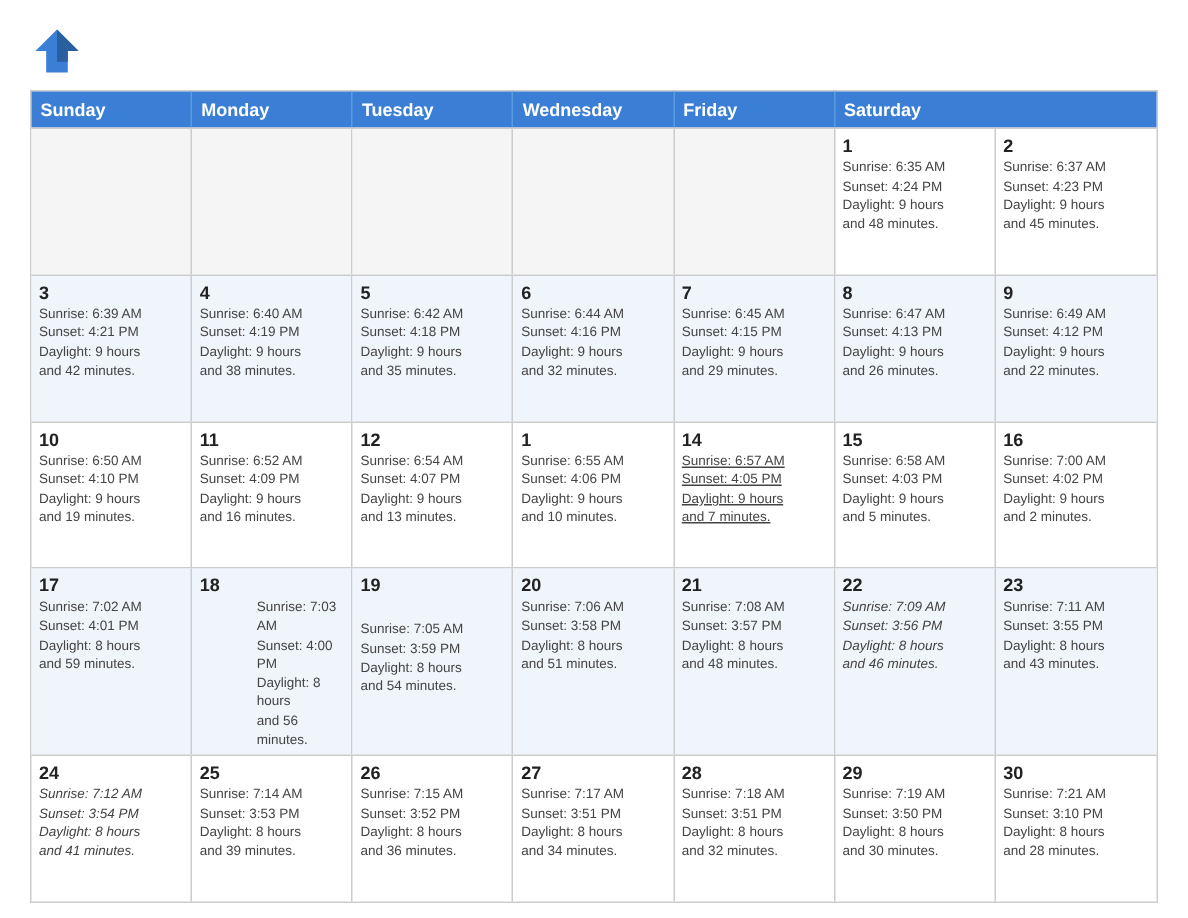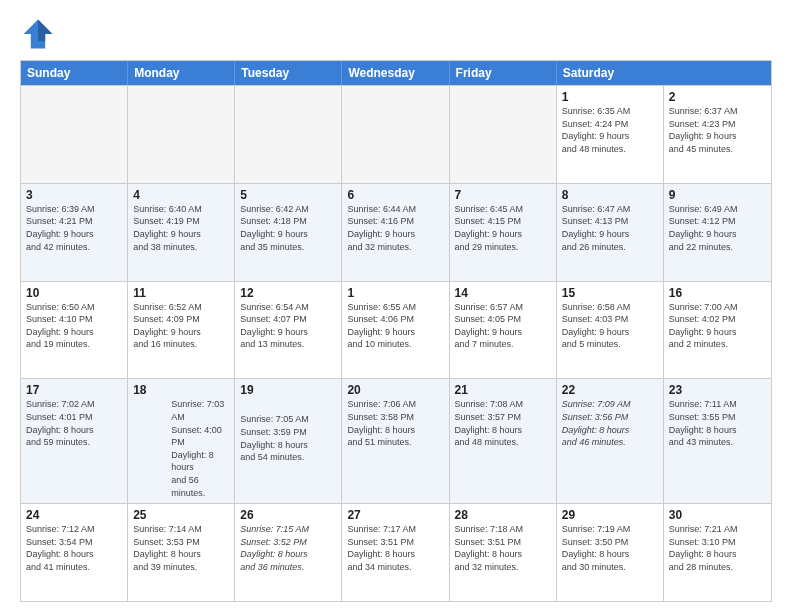--- a/index.html
+++ b/index.html
@@ -251,21 +251,21 @@
           </div>
           <div class="cal-cell">
             <span class="day-num">1</span>
             <div class="info" style="white-space: pre-line;">Sunrise: 6:55 AM
 Sunset: 4:06 PM
 Daylight: 9 hours
 and 10 minutes.</div>
           </div>
           <div class="cal-cell">
             <span class="day-num">14</span>
-            <div class="info" style="white-space: pre-line;">Sunrise: 6:57 AM
+            <div class="info" style="white-space: pre-line; text-decoration: underline;">Sunrise: 6:57 AM
 Sunset: 4:05 PM
 Daylight: 9 hours
 and 7 minutes.</div>
           </div>
           <div class="cal-cell">
             <span class="day-num">15</span>
             <div class="info" style="white-space: pre-line;">Sunrise: 6:58 AM
 Sunset: 4:03 PM
 Daylight: 9 hours
 and 5 minutes.</div>
@@ -325,35 +325,35 @@
             <span class="day-num">23</span>
             <div class="info" style="white-space: pre-line;">Sunrise: 7:11 AM
 Sunset: 3:55 PM
 Daylight: 8 hours
 and 43 minutes.</div>
           </div>
         </div>
         <div class="cal-row">
           <div class="cal-cell">
             <span class="day-num">24</span>
-            <div class="info" style="white-space: pre-line;">Sunrise: 7:12 AM
+            <div class="info" style="white-space: pre-line; font-style: italic;">Sunrise: 7:12 AM
 Sunset: 3:54 PM
 Daylight: 8 hours
 and 41 minutes.</div>
           </div>
           <div class="cal-cell">
             <span class="day-num">25</span>
             <div class="info" style="white-space: pre-line;">Sunrise: 7:14 AM
 Sunset: 3:53 PM
 Daylight: 8 hours
 and 39 minutes.</div>
           </div>
           <div class="cal-cell">
             <span class="day-num">26</span>
-            <div class="info" style="white-space: pre-line; font-style: italic;">Sunrise: 7:15 AM
+            <div class="info" style="white-space: pre-line;">Sunrise: 7:15 AM
 Sunset: 3:52 PM
 Daylight: 8 hours
 and 36 minutes.</div>
           </div>
           <div class="cal-cell">
             <span class="day-num">27</span>
             <div class="info" style="white-space: pre-line;">Sunrise: 7:17 AM
 Sunset: 3:51 PM
 Daylight: 8 hours
 and 34 minutes.</div>

